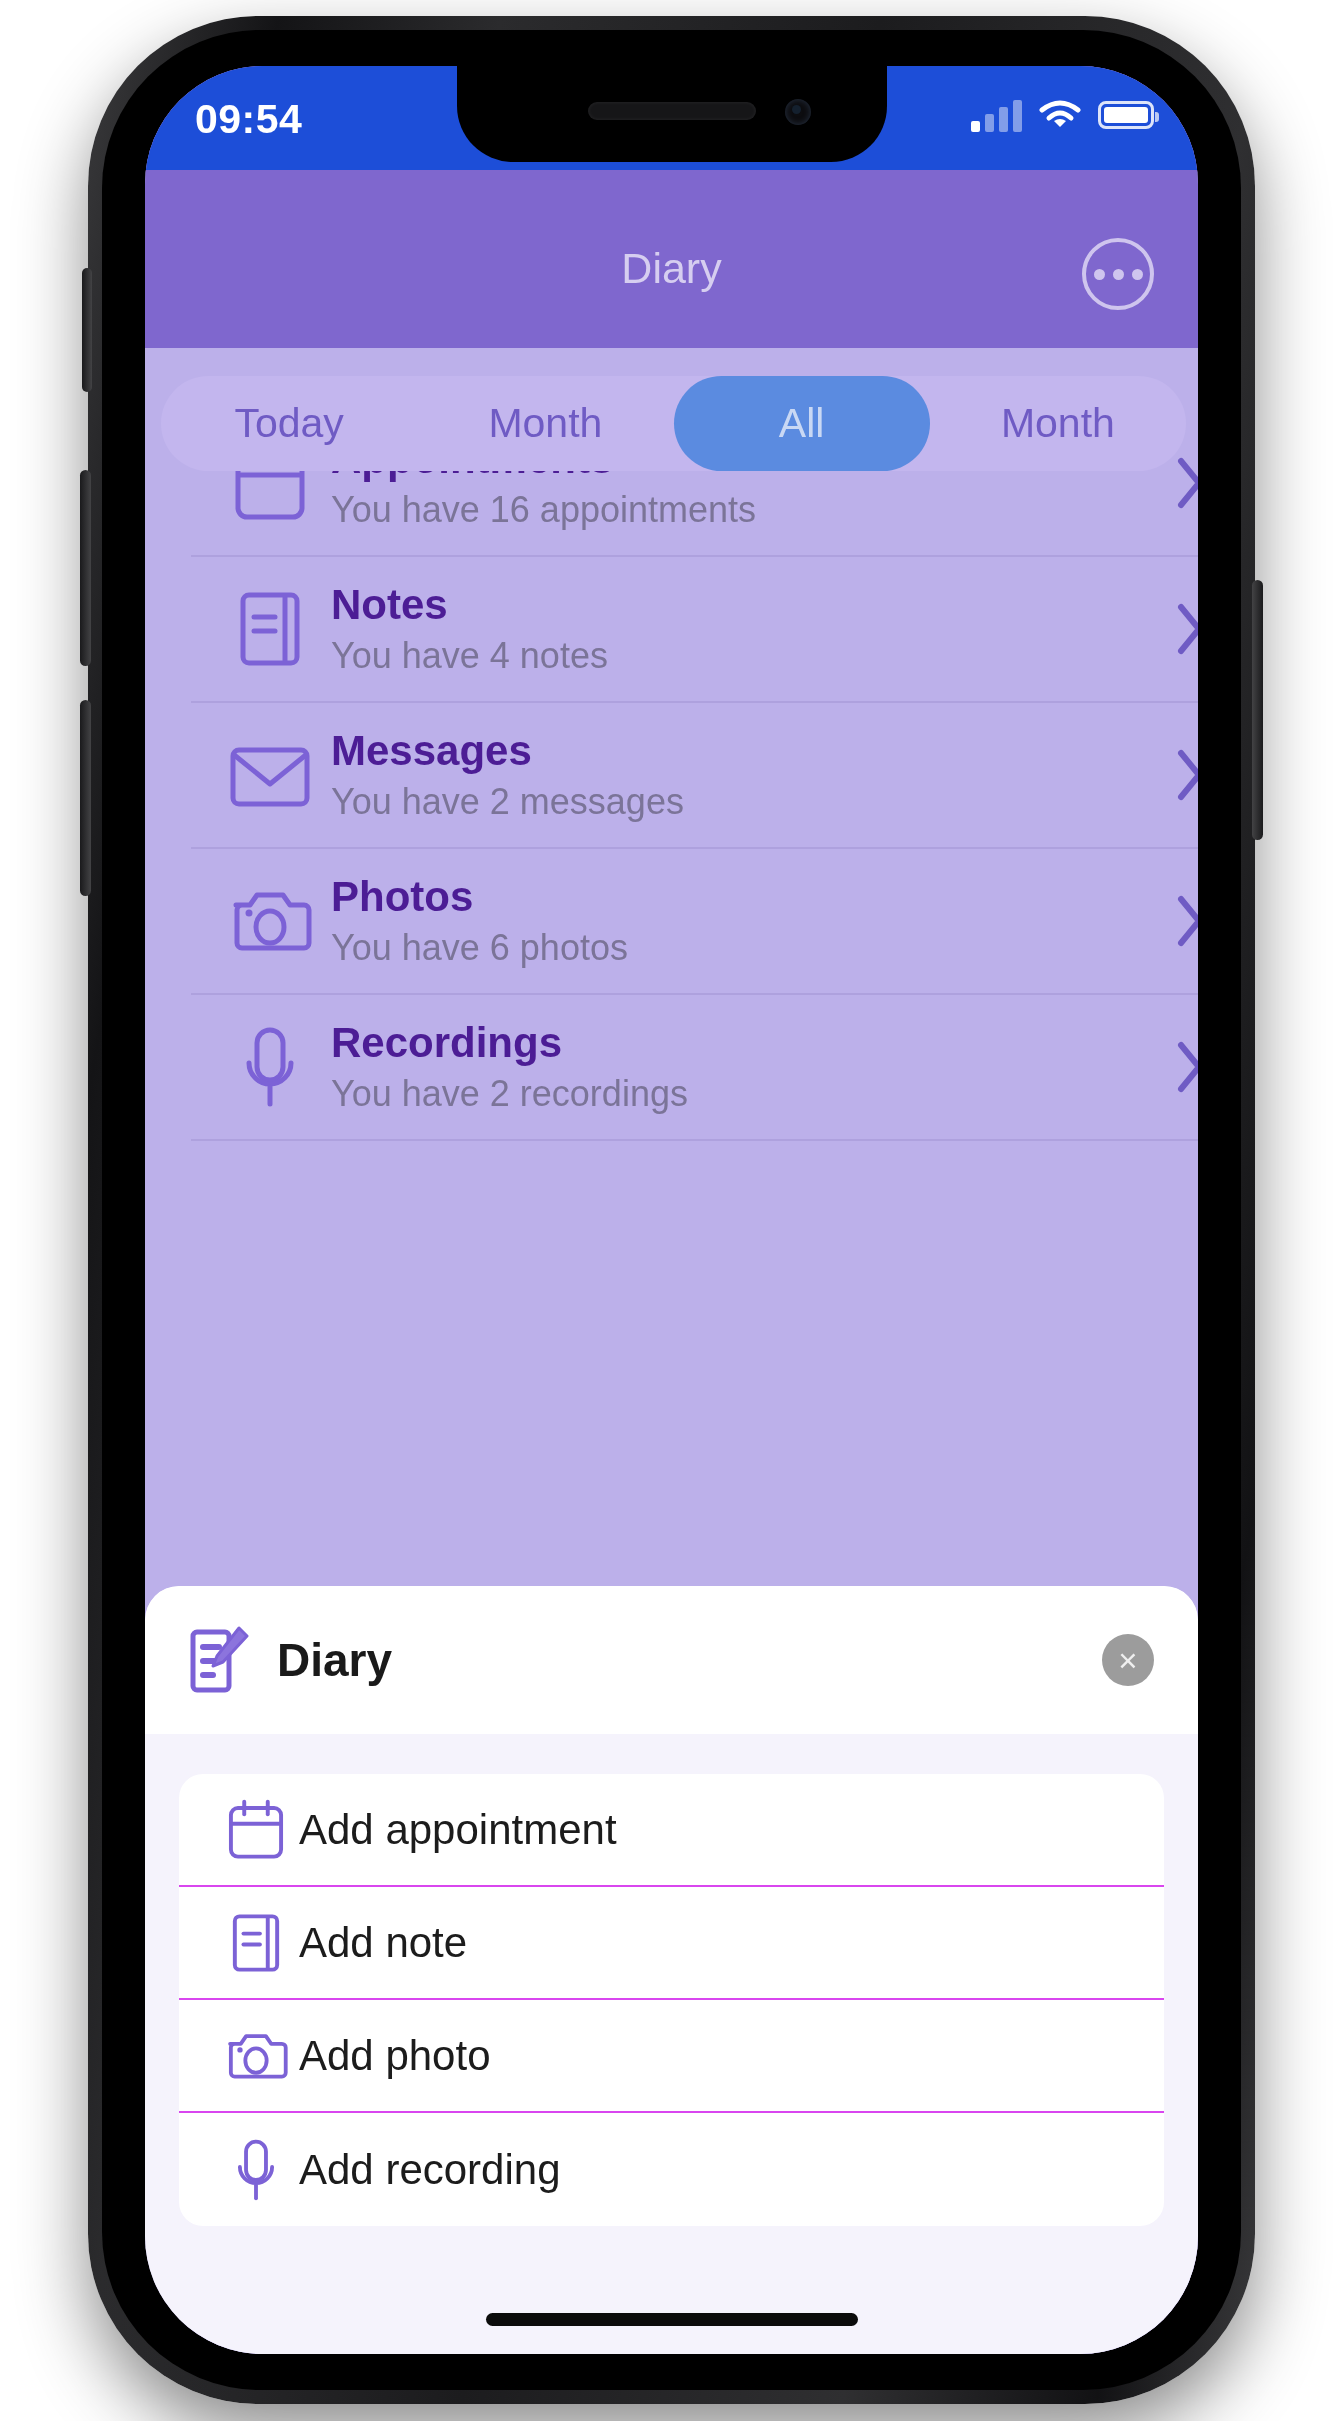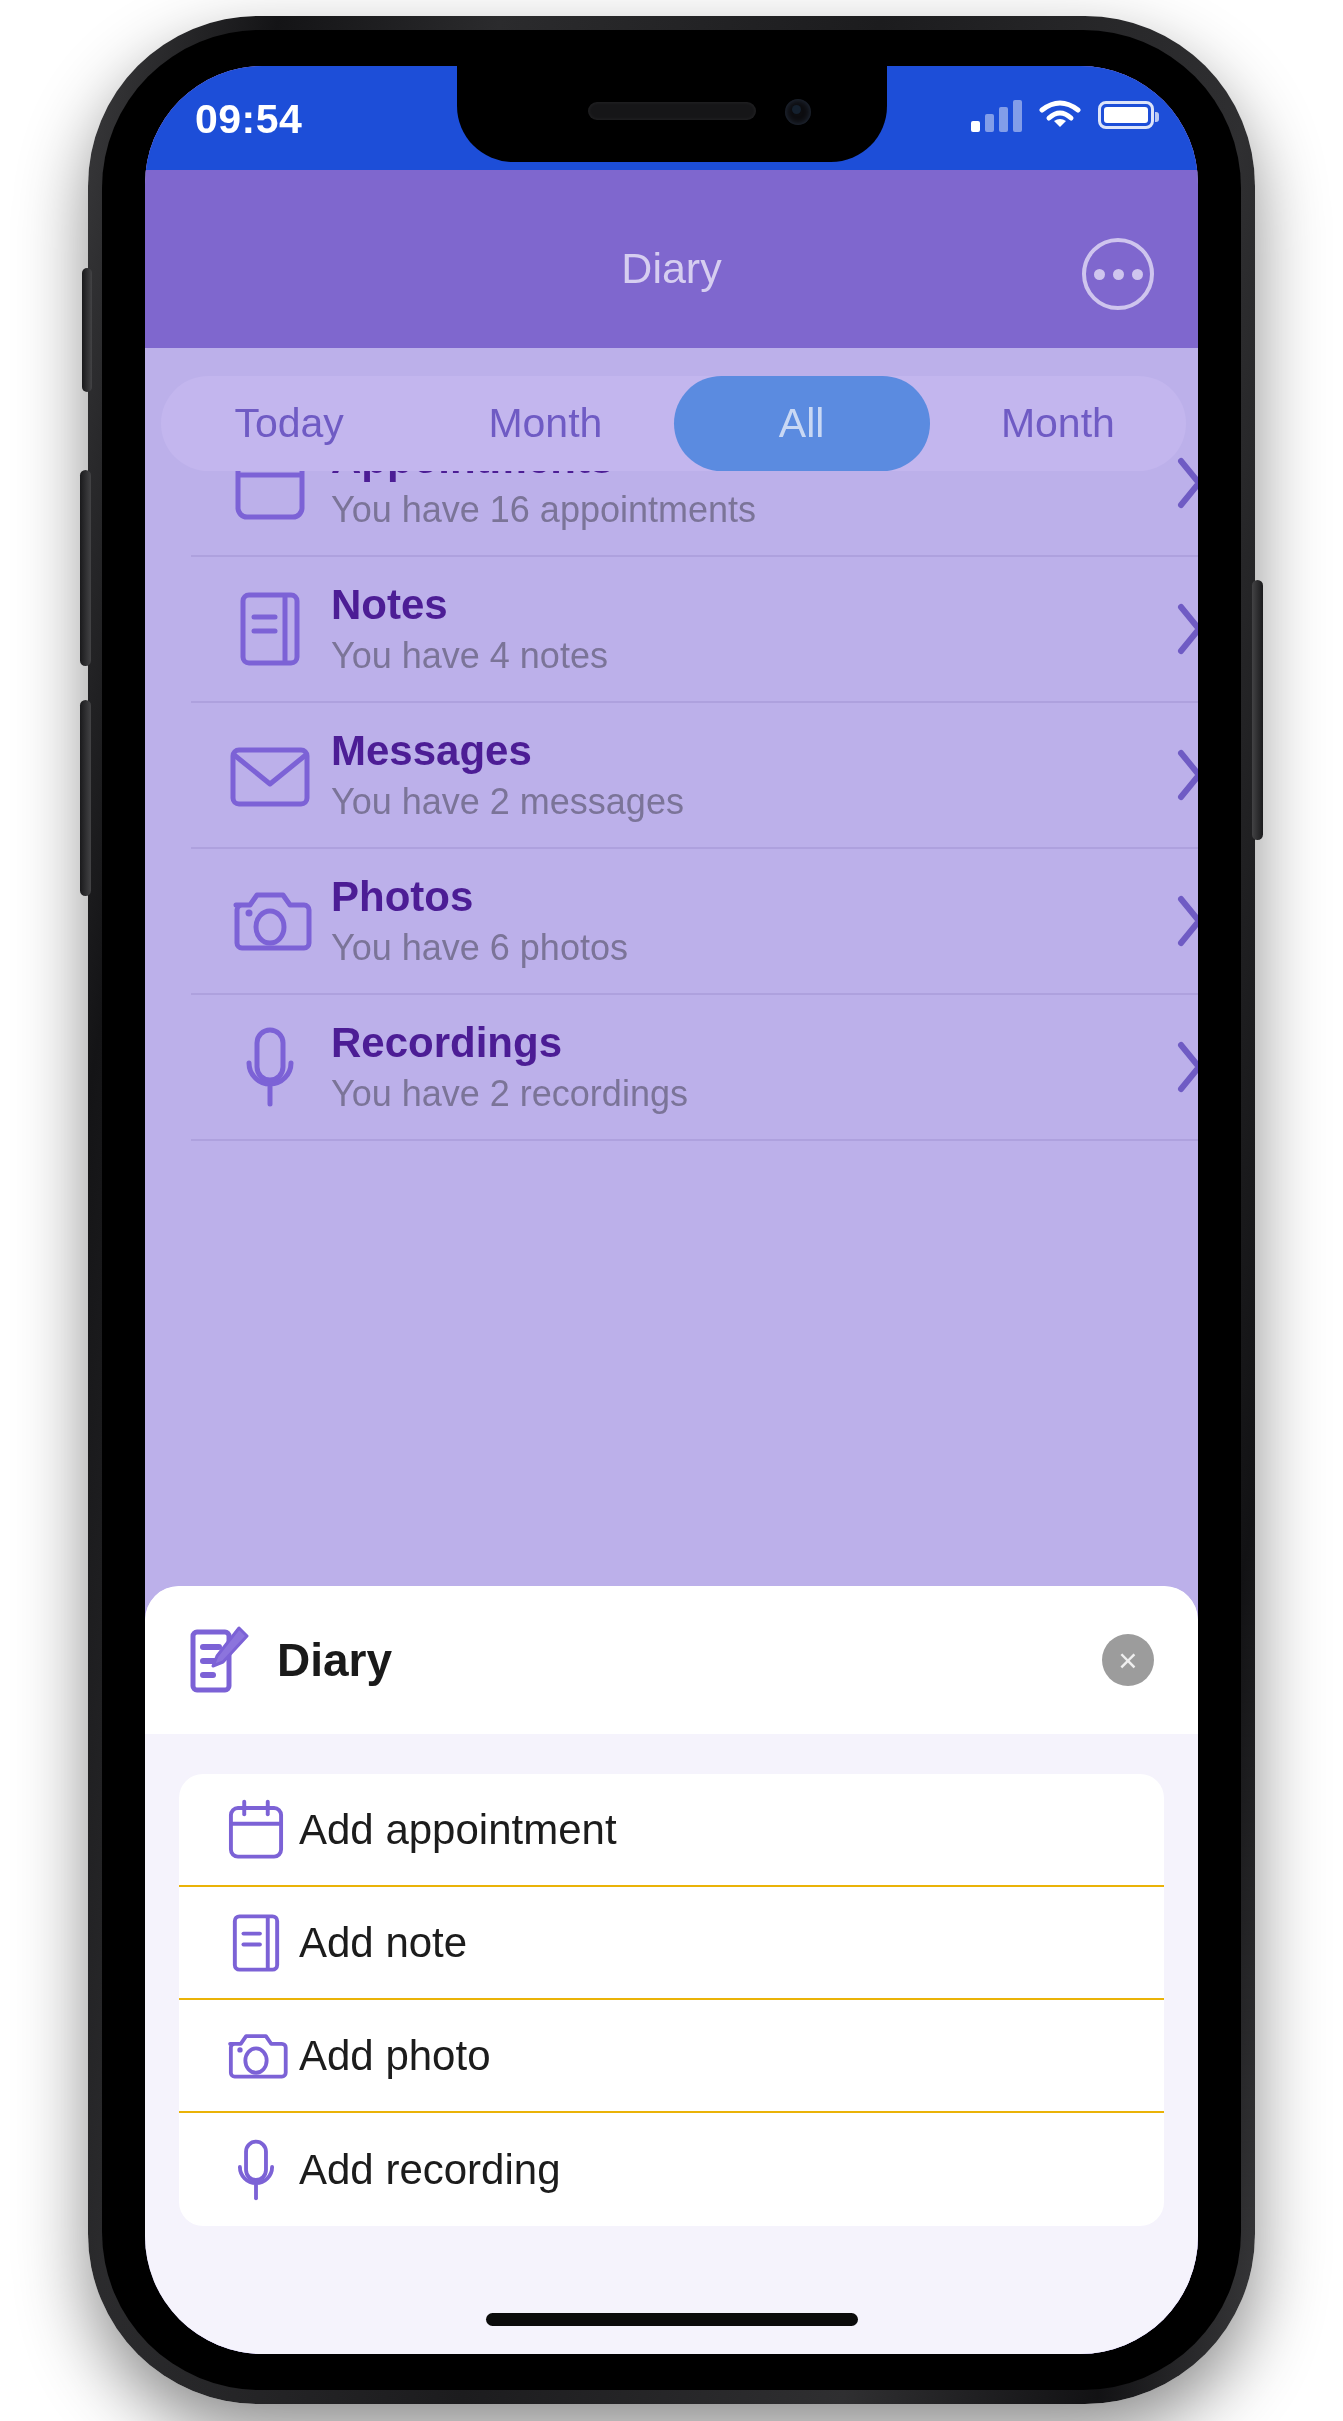--- a/index.html
+++ b/index.html
@@ -364,21 +364,21 @@
     margin: 40px 34px 0 34px;
     background: #FFFFFF;
     border-radius: 24px;
     overflow: hidden;
   }
   .menu-item {
     height: 113px;
     display: flex;
     align-items: center;
     padding: 0 34px;
-    border-bottom: 2px solid #eab308;
+    border-bottom: 2px solid #d946ef;
   }
   .menu-item:last-child { border-bottom: none; }
   .menu-ico {
     width: 86px;
     min-width: 86px;
     display: flex;
     align-items: center;
     justify-content: center;
   }
   .menu-label {

